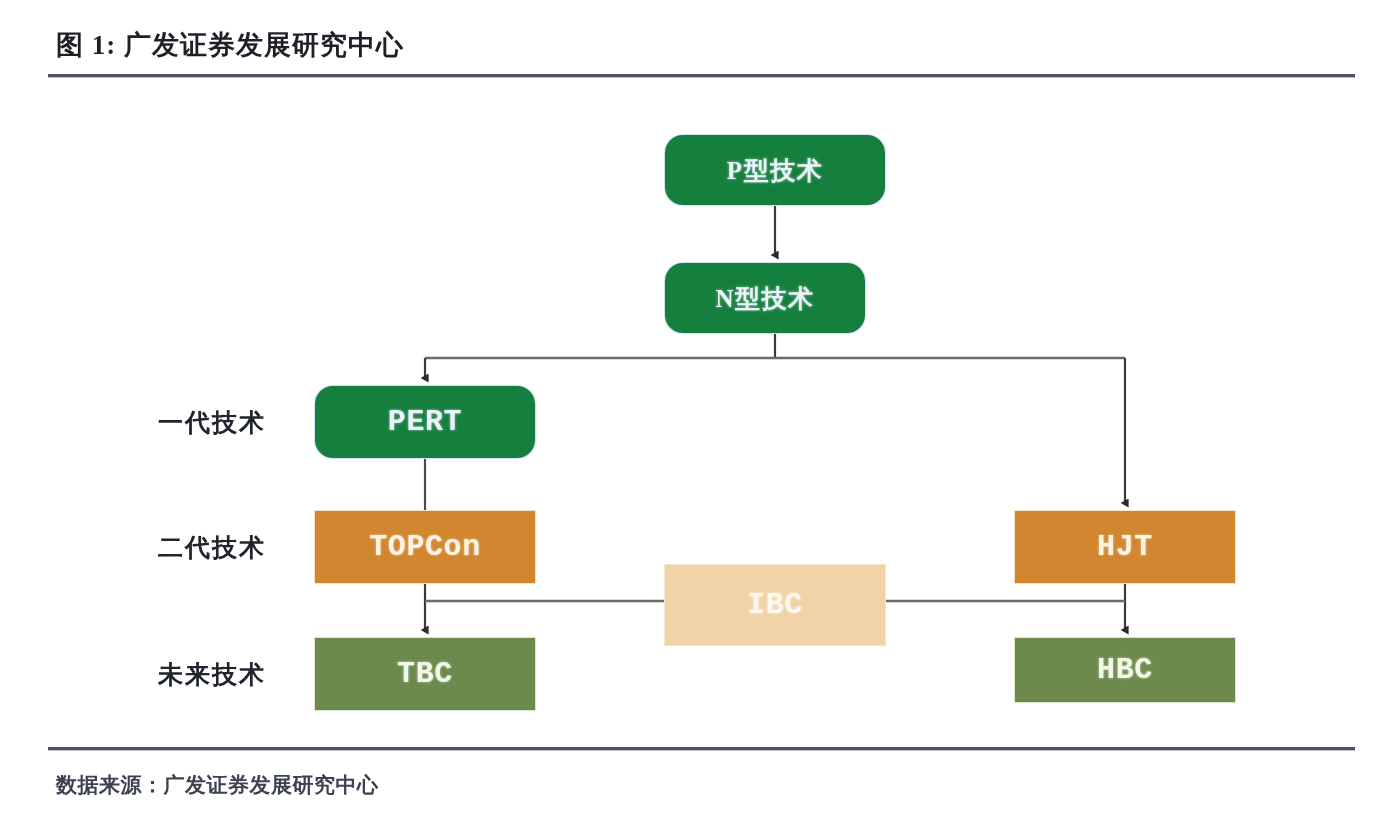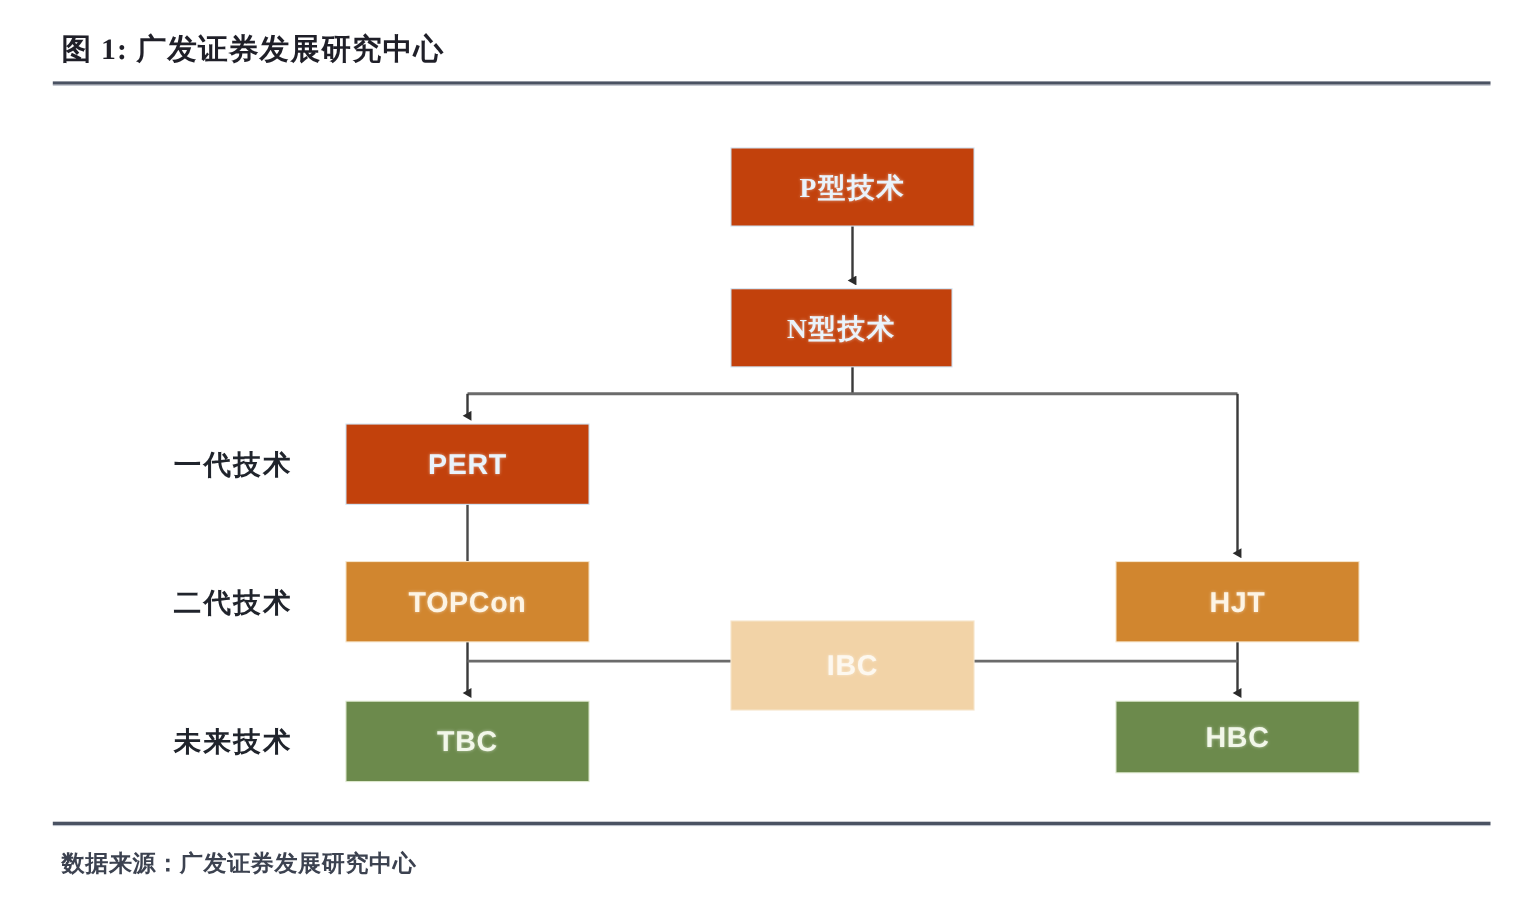--- a/index.html
+++ b/index.html
@@ -101,25 +101,25 @@
     letter-spacing: 0.6px;
     text-shadow: 0 0 3px rgba(255,255,255,0.55);
     user-select: none;
   }
   .node.cjk {
     font-family: "Liberation Serif", "DejaVu Serif", serif;
     font-size: 25px;
     letter-spacing: 1.5px;
   }
   .node.latin {
-    font-family: Liberation Sans, sans-serif;
-    font-size: 26px;
+    font-family: Liberation Mono, monospace;
+    font-size: 30px;
   }
 
-  .node.blue   { background: #c2410c; color: #eaf3fb; box-shadow: 0 0 0 1px #cfe2f1; }
+  .node.blue   { background: #15803d; color: #eaf3fb; box-shadow: 0 0 0 1px #cfe2f1; border-radius: 18px; }
   .node.orange { background: #D1862F; color: #fdf4e4; box-shadow: 0 0 0 1px #f6e4c8; }
   .node.green  { background: #6C8A4C; color: #f2f7e9; box-shadow: 0 0 0 1px #dce7cc; }
   .node.tan    { background: #F2D3A7; color: #fdf8ef; box-shadow: 0 0 0 1px #f7e6cd; }
 
   
   .row-label {
     position: absolute;
     font-family: "Liberation Serif", "DejaVu Serif", serif;
     font-size: 25px;
     font-weight: 700;

